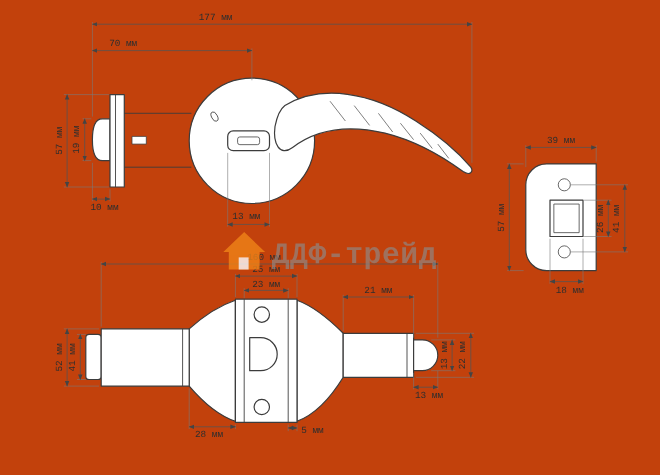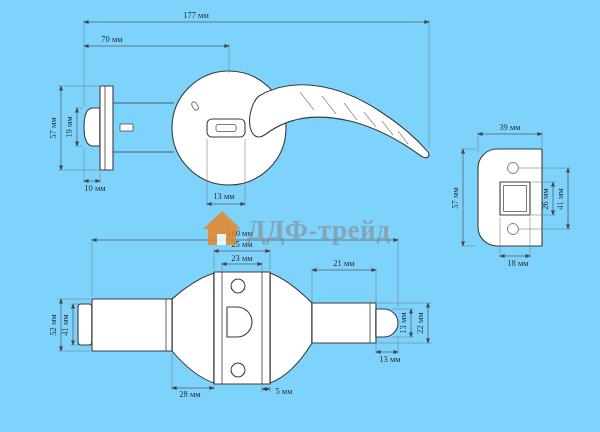--- a/index.html
+++ b/index.html
@@ -1,17 +1,17 @@
 <!DOCTYPE html>
 <html><head>
 <meta charset="utf-8">
 <style>
   html,body{margin:0;padding:0;background:#ffffff;}
-  .stage{position:relative;width:600px;height:432px;background:#7dd3fc;overflow:hidden;
-         font-family:Liberation Serif, serif;}
+  .stage{position:relative;width:600px;height:432px;background:#c2410c;overflow:hidden;
+         font-family:Liberation Mono, monospace;}
   svg{display:block;}
   .sh{fill:#ffffff;stroke:#3c3c3c;stroke-width:1.1;stroke-linejoin:round;}
   .thin{fill:#ffffff;stroke:#3c3c3c;stroke-width:0.7;stroke-linejoin:round;}
   .ln{stroke:#3c3c3c;stroke-width:0.8;fill:none;}
   .hatch{stroke:#3c3c3c;stroke-width:0.7;fill:none;opacity:.85;}
   .dim{stroke:#555;stroke-width:0.7;fill:none;}
   .ext{stroke:#7a7a7a;stroke-width:0.55;fill:none;}
   .dimtext{font-size:8.5px;fill:#2e2e2e;}
   .wmtext{font-size:27px;font-weight:bold;letter-spacing:.5px;opacity:.8;}
 </style>

